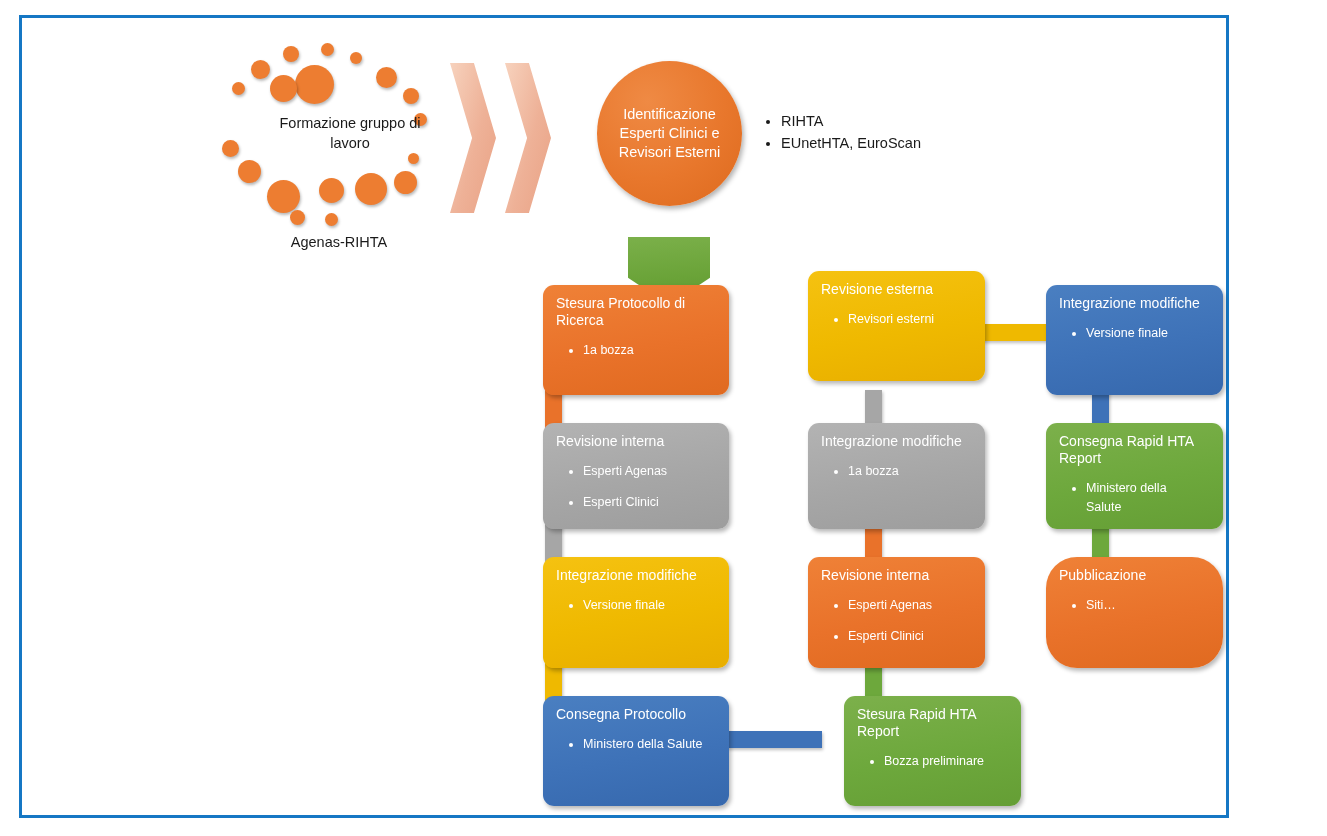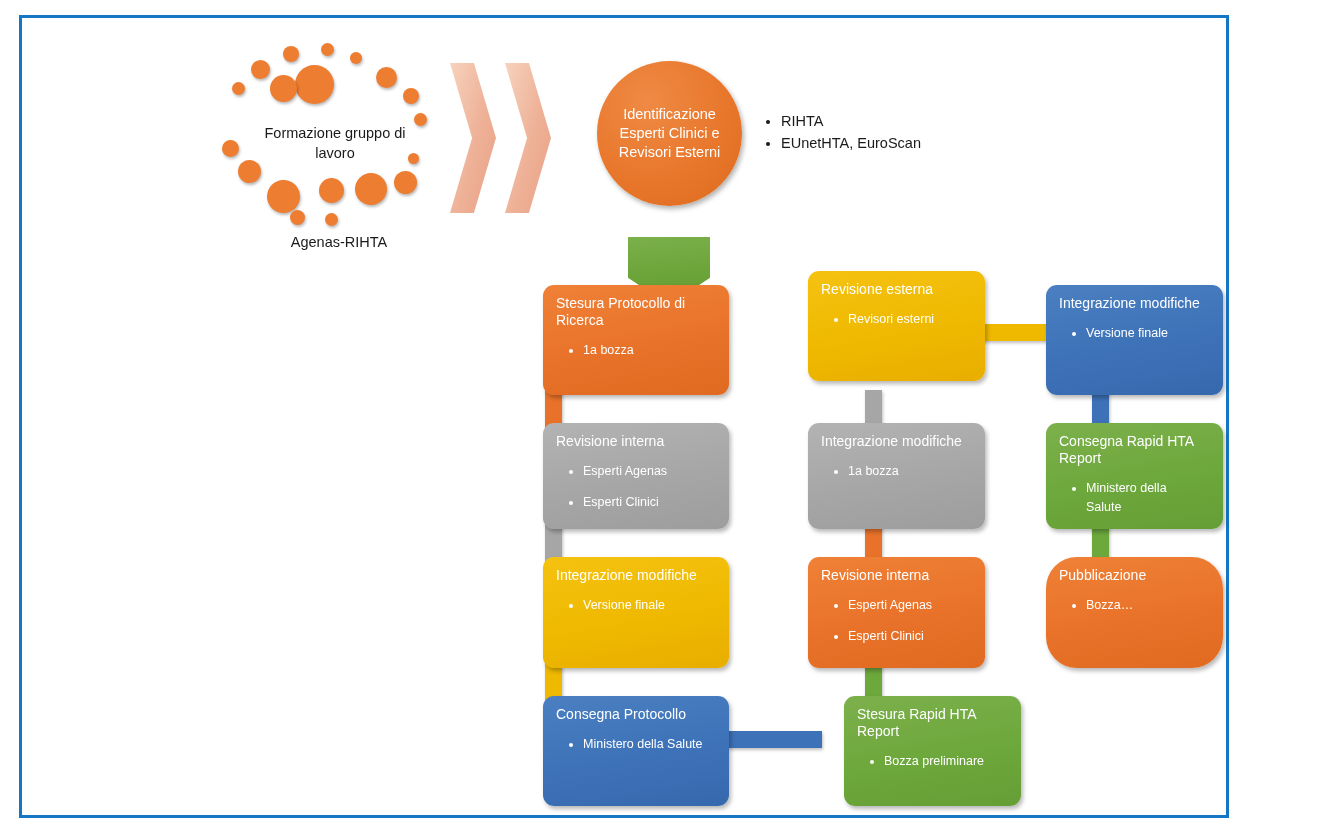--- a/index.html
+++ b/index.html
@@ -26,23 +26,23 @@
   #bubble-cluster{
     position:absolute;left:200px;top:25px;width:230px;height:180px;
   }
   .bubble{
     position:absolute;border-radius:50%;
     background:#ED7D31;
     box-shadow:1px 2px 3px rgba(0,0,0,.28);
   }
   #cluster-label{
     position:absolute;
-    left:228px;top:96px;width:170px;
+    left:243px;top:96px;width:170px;
     text-align:center;
-    font-size:14.5px;color:#1a1a1a;line-height:1.35;margin-top:10px;
+    font-size:14.5px;color:#1a1a1a;line-height:1.35;
   }
   #cluster-sublabel{
     position:absolute;
     left:232px;top:216px;width:170px;
     text-align:center;
     font-size:14.5px;color:#1a1a1a;
   }
   
   .chev{
     position:absolute;
@@ -243,18 +243,18 @@
     <div class="box c-green" style="left:1024px;top:405px;width:177px;height:106px;">
       <div class="btitle">Consegna Rapid HTA Report</div>
       <ul>
           <li>Ministero della Salute</li>
         </ul>
     </div>
 
     <div class="box c-orange" style="left:1024px;top:539px;width:177px;height:111px;border-radius:31px;">
       <div class="btitle">Pubblicazione</div>
       <ul>
-          <li>Bozza…</li>
+          <li>Siti…</li>
         </ul>
     </div>
 
   </div>
 </div>
 
 </body></html>

